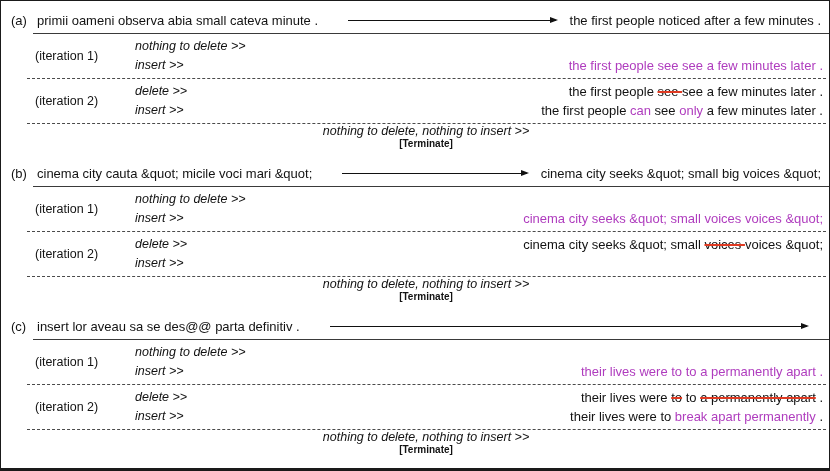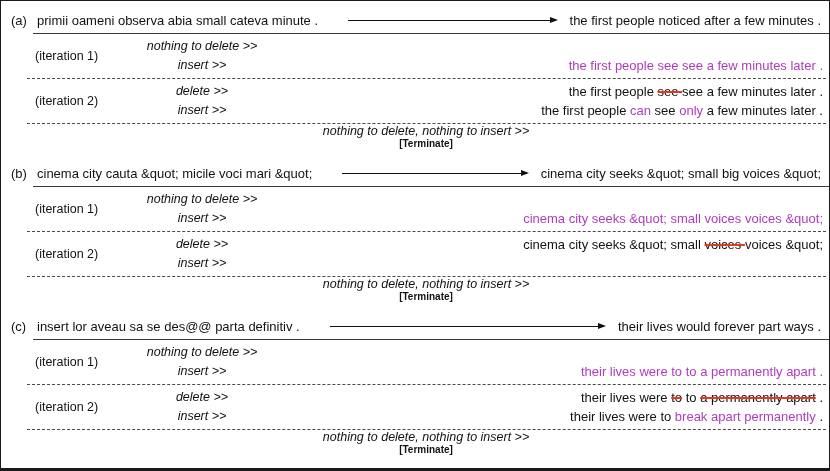--- a/index.html
+++ b/index.html
@@ -53,21 +53,21 @@
     padding:3px 6px 3px 34px;
     font-size:13px;
   }
   .iter-label{
     grid-column:1;grid-row:1 / span 2;
     align-self:center;
     font-size:12.5px;
   }
   .cmd{
     grid-column:2;
-    text-align:center;
+    text-align:left;
     font-style:italic;
     font-size:12.5px;
     line-height:19px;
     white-space:pre;
   }
   .res{
     grid-column:3;
     text-align:right;
     line-height:19px;
     white-space:pre;
@@ -149,21 +149,20 @@
       <div class="term-row">
         <span class="term-note">nothing to delete, nothing to insert &gt;&gt;</span>
         <span class="term-badge">[Terminate]</span>
       </div>
     </div>
     <div class="section">
       <div class="src-row">
         <span class="sec-label">(c)</span>
         <span class="src-text">insert lor aveau sa se des@@ parta definitiv .</span>
         <span class="arrow"></span>
-        <span class="tgt-text">their lives would forever part ways .</span>
       </div>
       <div class="src-underline"></div>
       <div class="iter">
         <div class="iter-label">(iteration 1)</div>
         <div class="cmd">nothing to delete &gt;&gt;</div>
         <div class="res"></div>
         <div class="cmd">insert &gt;&gt;</div>
         <div class="res"><span class="seg-ins">their lives were to to a permanently apart .</span></div>
       </div>
       <div class="dashed"></div>

